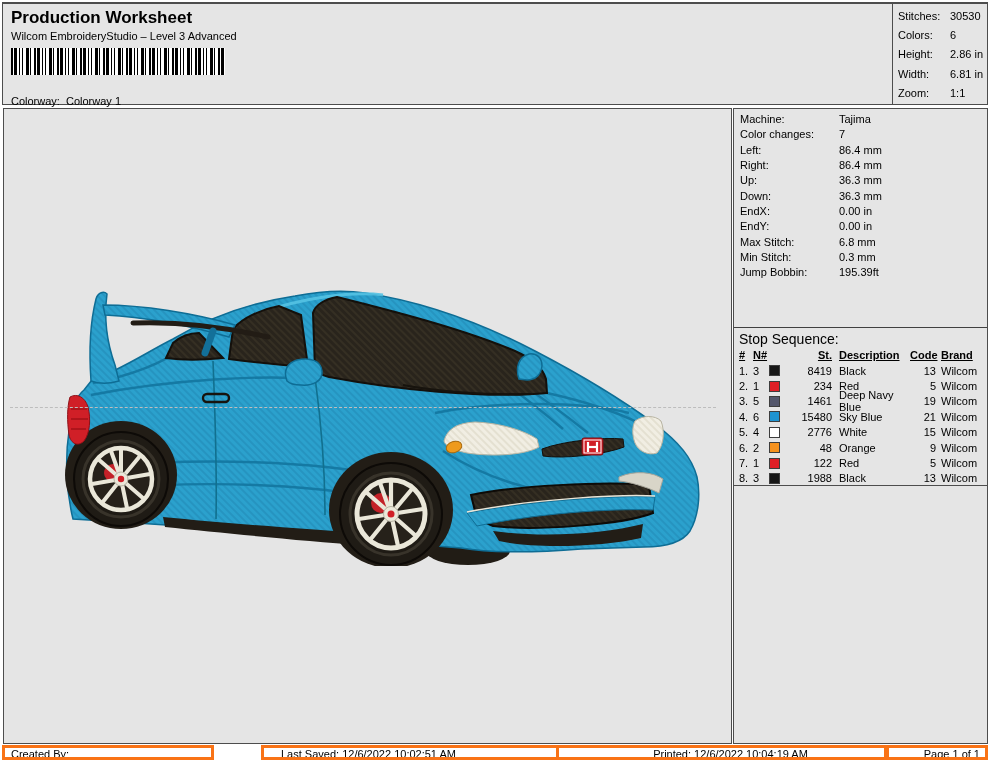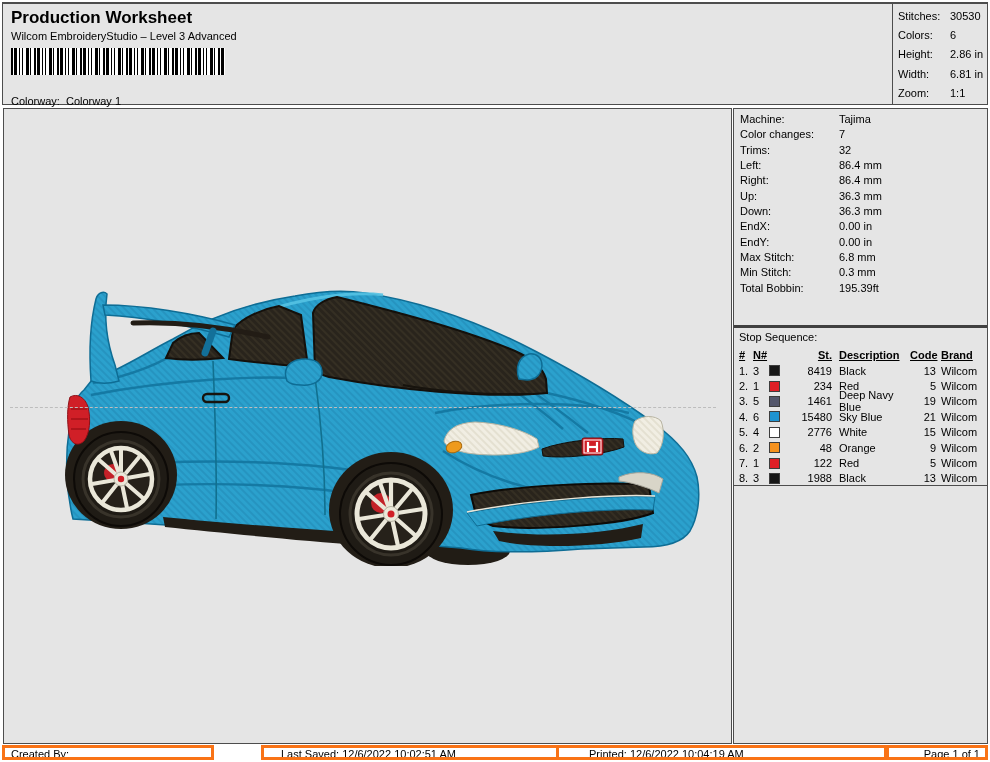--- a/index.html
+++ b/index.html
@@ -25,39 +25,39 @@
   .sum-row .lbl{width:52px;}
 
   
   #design-box{left:3px;top:108px;width:729px;height:636px;}
   #car-svg{position:absolute;left:59px;top:172px;}
   #guide-line{position:absolute;left:6px;top:298px;width:706px;height:0;
               border-top:1px dashed #bdbdbd;}
 
   
   #right-col{left:733px;top:108px;width:255px;height:636px;}
-  .rc-machine{height:219px;border-bottom:3px solid #404040;box-sizing:border-box;padding-top:4px;}
+  .rc-machine{height:219px;border-bottom:1px solid #404040;box-sizing:border-box;padding-top:4px;}
   .m-row{display:flex;height:15.35px;font-size:11px;padding-left:6px;}
   .m-row .lbl{width:99px;}
   .rc-stops{height:158px;border-bottom:1px solid #4d4d4d;box-sizing:border-box;padding:3px 4px 0 5px;}
-  .st-title{font-size:11px;height:15px;}
+  .st-title{font-size:14px;height:15px;}
   .st-row{display:flex;height:15.4px;font-size:11px;align-items:center;}
   .st-head{height:17px;font-weight:bold;}
   .st-head span{text-decoration:underline;}
   .c-num{width:14px;} .c-n{width:16px;} .c-sw{width:17px;}
   .c-st{width:46px;text-align:right;} .c-desc{flex:1;padding-left:7px;}
   .c-code{width:26px;text-align:right;} .c-brand{width:42px;padding-left:5px;}
   .swatch{width:11px;height:11px;border:1px solid #3d3d3d;box-sizing:border-box;}
 
   
   .fcell{position:absolute;top:745px;height:15px;box-sizing:border-box;border:3px solid #f97316;
          font-size:11px;line-height:13px;background:#fff;white-space:nowrap;overflow:hidden;}
   #fc-created{left:2px;width:212px;padding-left:6px;}
   #fc-saved{left:213px;width:344px;padding-left:17px;margin-left:48px;}
-  #fc-printed{left:556px;width:331px;padding-left:30px;}
+  #fc-printed{left:556px;width:331px;padding-left:18px;text-align:center;}
   #fc-page{left:886px;width:102px;text-align:right;padding-right:5px;}
 </style>
 </head>
 <body>
 
 <div class="box" id="header-box">
   <div class="title">Production Worksheet</div>
   <div class="subtitle">Wilcom EmbroideryStudio – Level 3 Advanced</div>
   <div class="barcode"></div>
   <div class="meta-row" id="design-row">
@@ -229,24 +229,20 @@
   <div class="rc-machine">
     <div class="m-row">
         <span class="lbl">Machine:</span>
         <span>Tajima</span>
       </div>
     <div class="m-row">
         <span class="lbl">Color changes:</span>
         <span>7</span>
       </div>
     <div class="m-row">
-        <span class="lbl">Trims:</span>
-        <span>32</span>
-      </div>
-    <div class="m-row">
         <span class="lbl">Left:</span>
         <span>86.4 mm</span>
       </div>
     <div class="m-row">
         <span class="lbl">Right:</span>
         <span>86.4 mm</span>
       </div>
     <div class="m-row">
         <span class="lbl">Up:</span>
         <span>36.3 mm</span>
@@ -265,21 +261,21 @@
       </div>
     <div class="m-row">
         <span class="lbl">Max Stitch:</span>
         <span>6.8 mm</span>
       </div>
     <div class="m-row">
         <span class="lbl">Min Stitch:</span>
         <span>0.3 mm</span>
       </div>
     <div class="m-row">
-        <span class="lbl">Total Bobbin:</span>
+        <span class="lbl">Jump Bobbin:</span>
         <span>195.39ft</span>
       </div>
   </div>
 
   <div class="rc-stops">
     <div class="st-title">Stop Sequence:</div>
     <div class="st-row st-head">
       <div class="c-num"><span>#</span></div>
       <div class="c-n"><span>N#</span></div>
       <div class="c-sw"></div>

